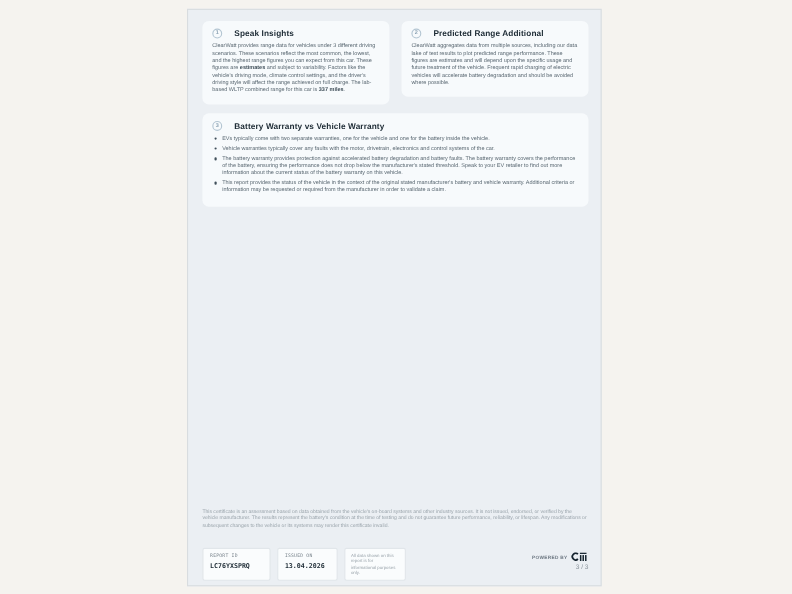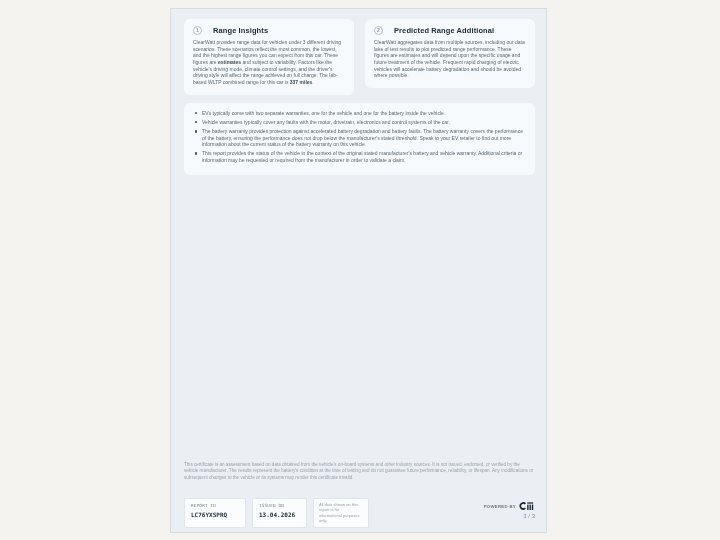--- a/index.html
+++ b/index.html
@@ -154,36 +154,40 @@
 
 <div class="stage">
   <div class="sheet">
     <div class="sheet-inner">
 
       <div class="cards-row">
 
         <div class="card half">
           <div class="card-header">
             <div class="badge">1</div>
-            <div class="card-title">Range Insights</div>
+            <div class="card-title">Speak Insights</div>
           </div>
           <div class="card-body"><span>ClearWatt provides range data for vehicles under 3 different driving scenarios. These scenarios reflect the most common, the lowest, and the highest range figures you can expect from this car. These figures are </span><b>estimates</b><span> and subject to variability. Factors like the vehicle's driving mode, climate control settings, and the driver's driving style will affect the range achieved on full charge. The lab-based WLTP combined range for this car is </span><b>337 miles</b><span>.</span></div>
         </div>
 
         <div class="card half">
           <div class="card-header">
             <div class="badge">2</div>
             <div class="card-title">Predicted Range Additional</div>
           </div>
           <div class="card-body">ClearWatt aggregates data from multiple sources, including our data lake of test results to plot predicted range performance. These figures are estimates and will depend upon the specific usage and future treatment of the vehicle. Frequent rapid charging of electric vehicles will accelerate battery degradation and should be avoided where possible.</div>
         </div>
 
       </div>
 
       <div class="card full">
+        <div class="card-header">
+          <div class="badge">3</div>
+          <div class="card-title">Battery Warranty vs Vehicle Warranty</div>
+        </div>
         <ul class="bullets">
           <li>EVs typically come with two separate warranties, one for the vehicle and one for the battery inside the vehicle.</li>
           <li>Vehicle warranties typically cover any faults with the motor, drivetrain, electronics and control systems of the car.</li>
           <li>The battery warranty provides protection against accelerated battery degradation and battery faults. The battery warranty covers the performance of the battery, ensuring the performance does not drop below the manufacturer's stated threshold. Speak to your EV retailer to find out more information about the current status of the battery warranty on this vehicle.</li>
           <li>This report provides the status of the vehicle in the context of the original stated manufacturer's battery and vehicle warranty. Additional criteria or information may be requested or required from the manufacturer in order to validate a claim.</li>
         </ul>
       </div>
 
     </div>
 

